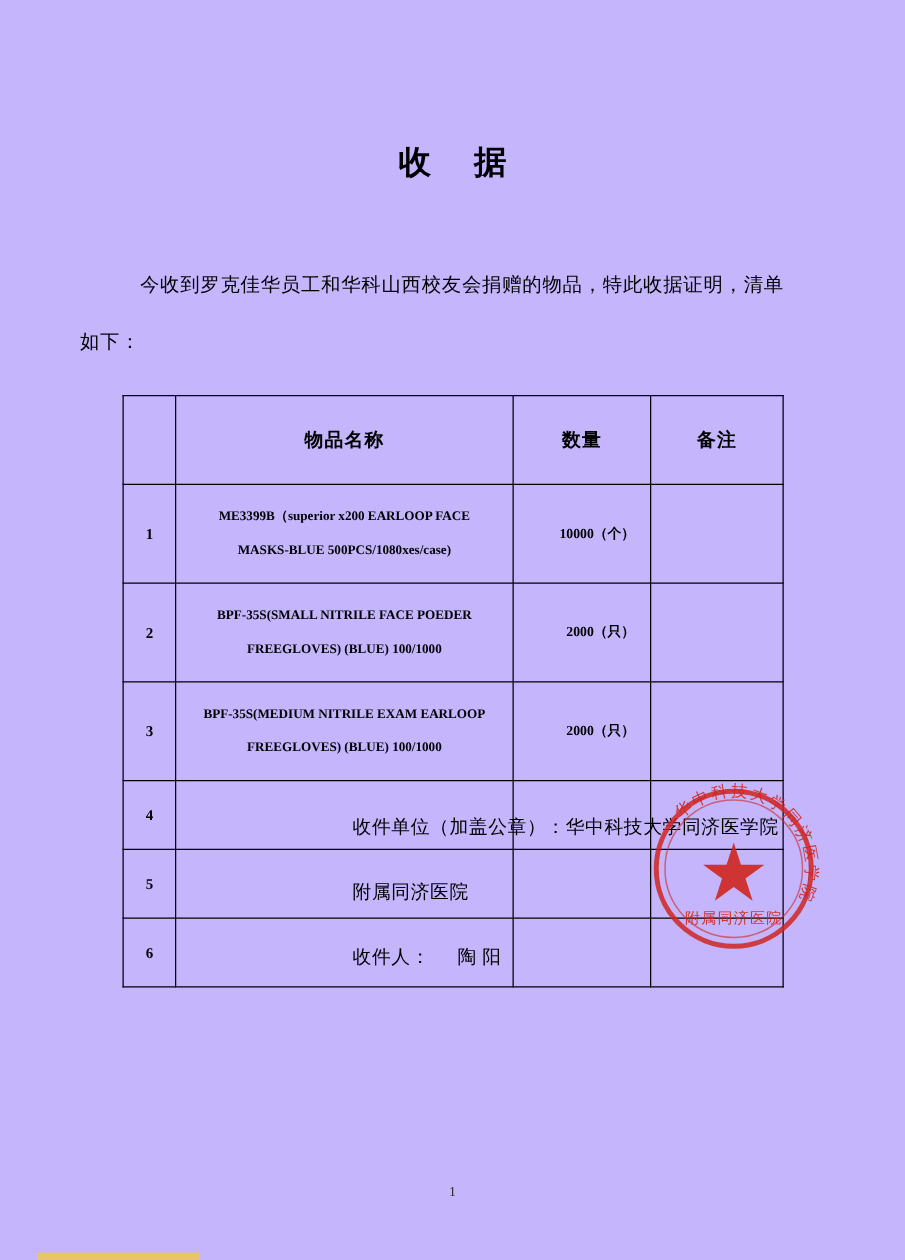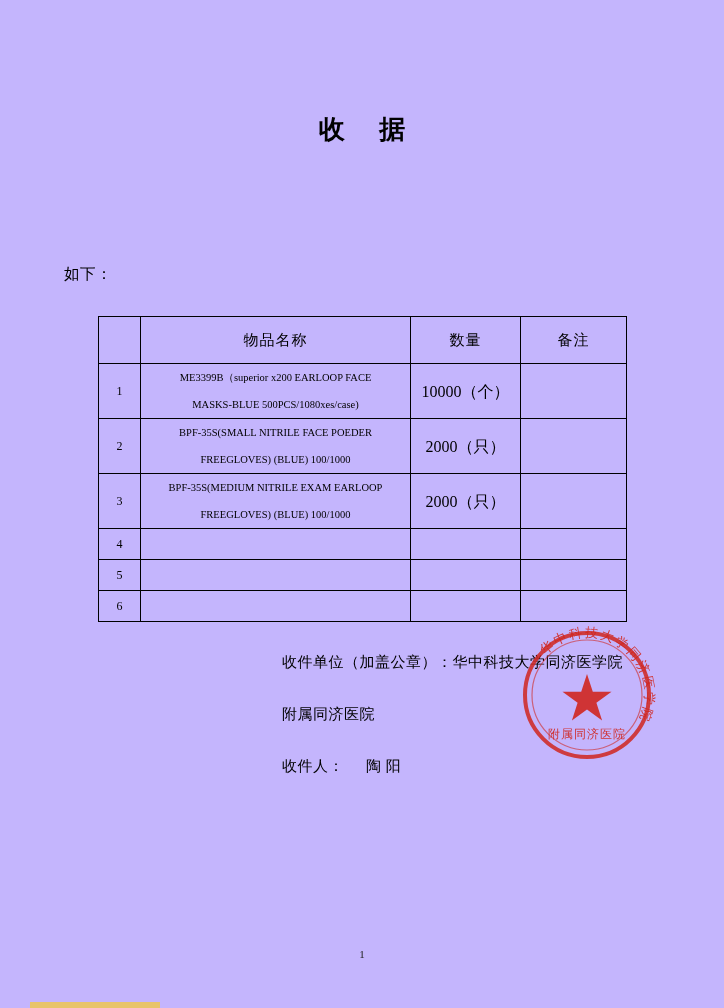--- a/index.html
+++ b/index.html
@@ -48,24 +48,24 @@
   table.items {
     position: absolute;
     top: 316px;
     left: 98px;
     width: 528px;
     border-collapse: collapse;
     table-layout: fixed;
   }
   table.items td, table.items th {
     border: 1px solid #000;
-    padding: 0;
+    padding: 12px;
     text-align: center;
     vertical-align: middle;
-    font-weight: normal;
+    font-weight: bold;
   }
   table.items col.c-idx { width: 42px; }
   table.items col.c-name { width: 270px; }
   table.items col.c-qty { width: 110px; }
   table.items col.c-note { width: 106px; }
 
   table.items thead td {
     height: 46px;
     font-size: 15px;
     letter-spacing: 1px;
@@ -73,21 +73,22 @@
   table.items tbody td {
     height: 50px;
     font-size: 10.5px;
     line-height: 19px;
     font-family: "Liberation Serif", "DejaVu Serif", serif;
   }
   table.items tbody td.idx {
     font-size: 12px;
   }
   table.items tbody td.qty {
-    font-size: 16px;
+    font-size: 11px;
+    text-align: right;
   }
   table.items tbody tr.empty td {
     height: 30px;
   }
   .name-cell {
     padding: 4px 8px;
     display: block;
   }
   .footer-block {
     position: absolute;
@@ -128,21 +129,21 @@
   .seal svg { display: block; }
 </style>
 </head>
 <body>
 
 <div class="page">
 
   <div class="doc-title">收 据</div>
 
   <div class="body-para">
-    <span class="indent"></span><br>
+    <span class="indent"></span><span>今收到罗克佳华员工和华科山西校友会捐赠的物品，特此收据证明，清单</span><br>
     <span>如下：</span>
   </div>
 
   <table class="items">
     <colgroup>
       <col class="c-idx">
         <col class="c-name">
         <col class="c-qty">
         <col class="c-note">
     </colgroup>

